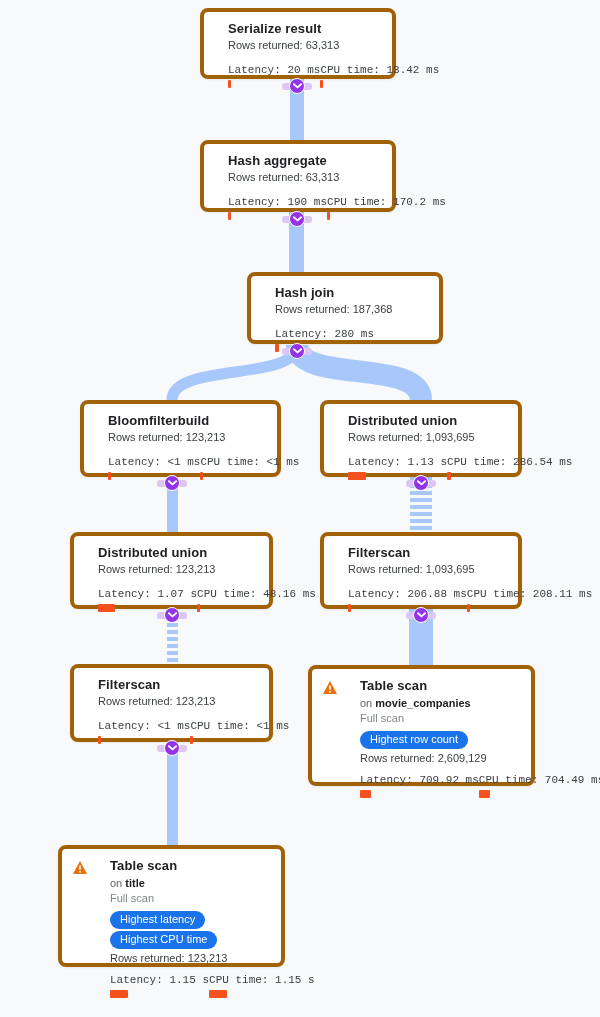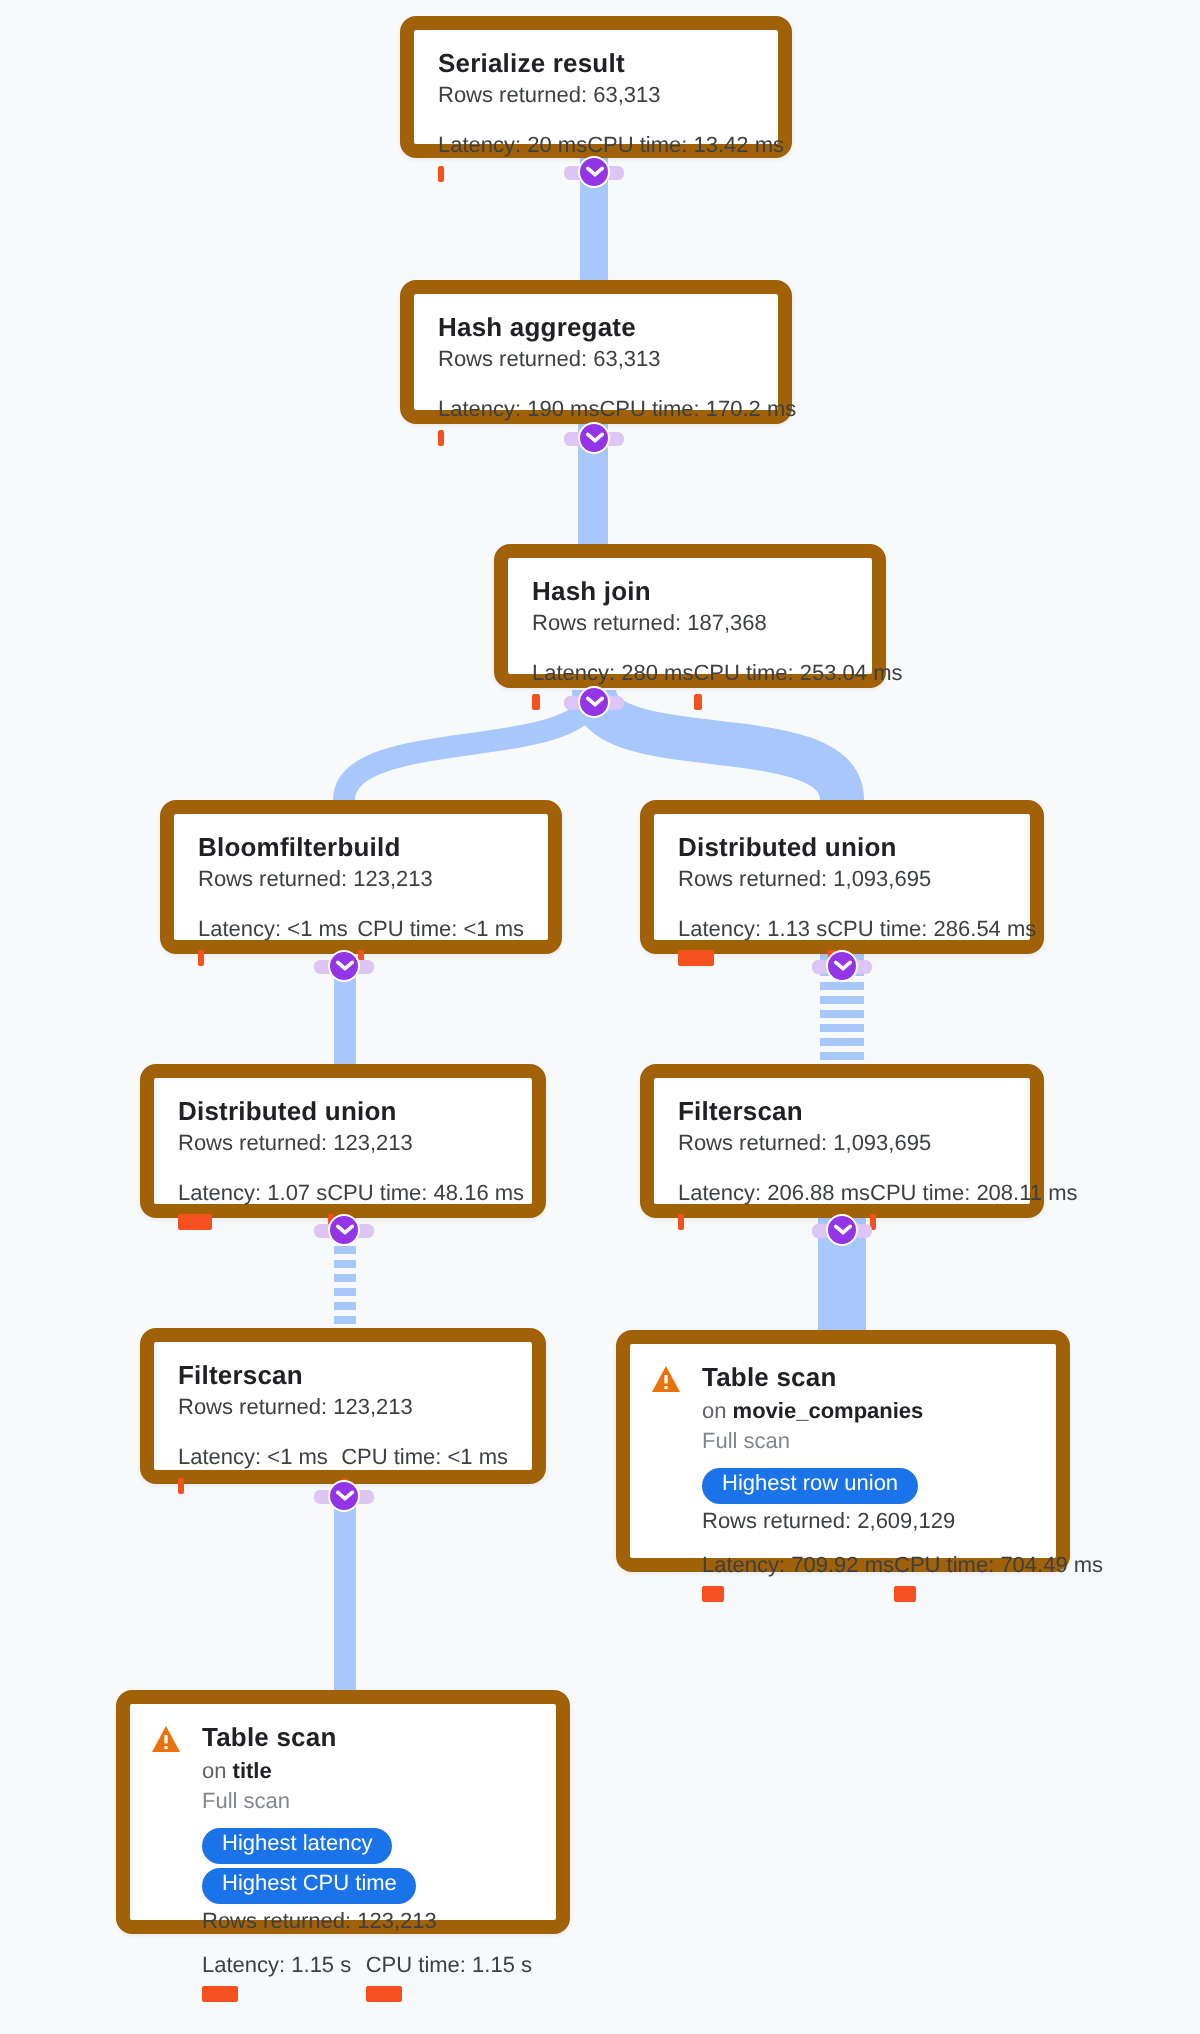--- a/index.html
+++ b/index.html
@@ -8,26 +8,26 @@
   .canvas { position:absolute; inset:0; }
 
   
   .edge { position:absolute; background:#a8c7fa; }
   .edge.striped {
     background: repeating-linear-gradient(to bottom, #a8c7fa 0px, #a8c7fa 4px, #f8f9fa 4px, #f8f9fa 7px);
   }
   svg.curves { position:absolute; left:0; top:344px; width:600px; height:56px; }
 
   
-  .card { position:absolute; background:#fff; border:7px solid #a16207; border-radius:8px;
-          box-shadow:0 1px 2px rgba(60,64,67,.08); padding:8px 12px; z-index:2; cursor:pointer; }
+  .card { position:absolute; background:#fff; border:4px solid #a16207; border-radius:8px;
+          box-shadow:0 1px 2px rgba(60,64,67,.08); padding:8px 24px; z-index:2; cursor:pointer; }
   .title { font-size:13px; font-weight:700; color:#202124; line-height:17px; letter-spacing:.1px; }
   .rows  { font-size:11px; color:#3c4043; line-height:15px; margin-top:1px; }
   .metrics { display:grid; grid-template-columns:1fr 1fr; margin-top:10px; }
-  .mlabel { font-size:11px; color:#3c4043; line-height:14px; white-space:nowrap; }
+  .mlabel { font-size:11px; color:#3c4043; line-height:14px; white-space:nowrap;font-family:Liberation Mono, monospace; }
   .bar { height:8px; background:#f4511e; border-radius:1px; margin-top:3px; width:3px; }
 
   
   .warn-icon { position:absolute; left:11px; top:11px; width:14px; height:13px; }
   .warn-body { margin-left:24px; }
   .online { font-size:11px; color:#5f6368; line-height:15px; margin-top:2px; }
   .online b { color:#202124; font-weight:700; }
   .fullscan { font-size:11px; color:#80868b; line-height:15px; }
   .badges { margin:3px 0 2px; }
   .badge { display:inline-block; background:#1a73e8; color:#fff; font-size:11px; line-height:13px;
@@ -90,24 +90,20 @@
   </div>
 
   <div class="card" style="left:200px;top:272px;width:196px;height:72px;margin-left:47px;">
     <div class="title">Hash join</div>
     <div class="rows">Rows returned: 187,368</div>
     <div class="metrics">
       <div>
           <div class="mlabel">Latency: 280 ms</div>
           <div class="bar" style="width: 4px;"></div>
         </div>
-      <div>
-          <div class="mlabel">CPU time: 253.04 ms</div>
-          <div class="bar" style="width: 4px;"></div>
-        </div>
     </div>
   </div>
 
   <div class="card" style="left:80px;top:400px;width:201px;height:77px;">
     <div class="title">Bloomfilterbuild</div>
     <div class="rows">Rows returned: 123,213</div>
     <div class="metrics">
       <div>
           <div class="mlabel">Latency: &lt;1 ms</div>
           <div class="bar" style="width: 3px;"></div>
@@ -184,21 +180,21 @@
       <svg viewBox="0 0 14 13" width="14" height="13">
           <path d="M7 0 L14 13 L0 13 Z" fill="#e8710a"></path>
           <rect x="6.2" y="4.5" width="1.6" height="4.2" fill="#fff"></rect>
           <rect x="6.2" y="10" width="1.6" height="1.6" fill="#fff"></rect>
         </svg>
     </span>
     <div class="warn-body">
       <div class="title">Table scan</div>
       <div class="online"><span>on </span><b>movie_companies</b></div>
       <div class="fullscan">Full scan</div>
-      <div class="badges"><span class="badge">Highest row union</span></div>
+      <div class="badges"><span class="badge">Highest row count</span></div>
       <div class="rows">Rows returned: 2,609,129</div>
       <div class="metrics" style="margin-top:7px;">
         <div>
             <div class="mlabel">Latency: 709.92 ms</div>
             <div class="bar" style="width: 11px;"></div>
           </div>
         <div>
             <div class="mlabel">CPU time: 704.49 ms</div>
             <div class="bar" style="width: 11px;"></div>
           </div>

